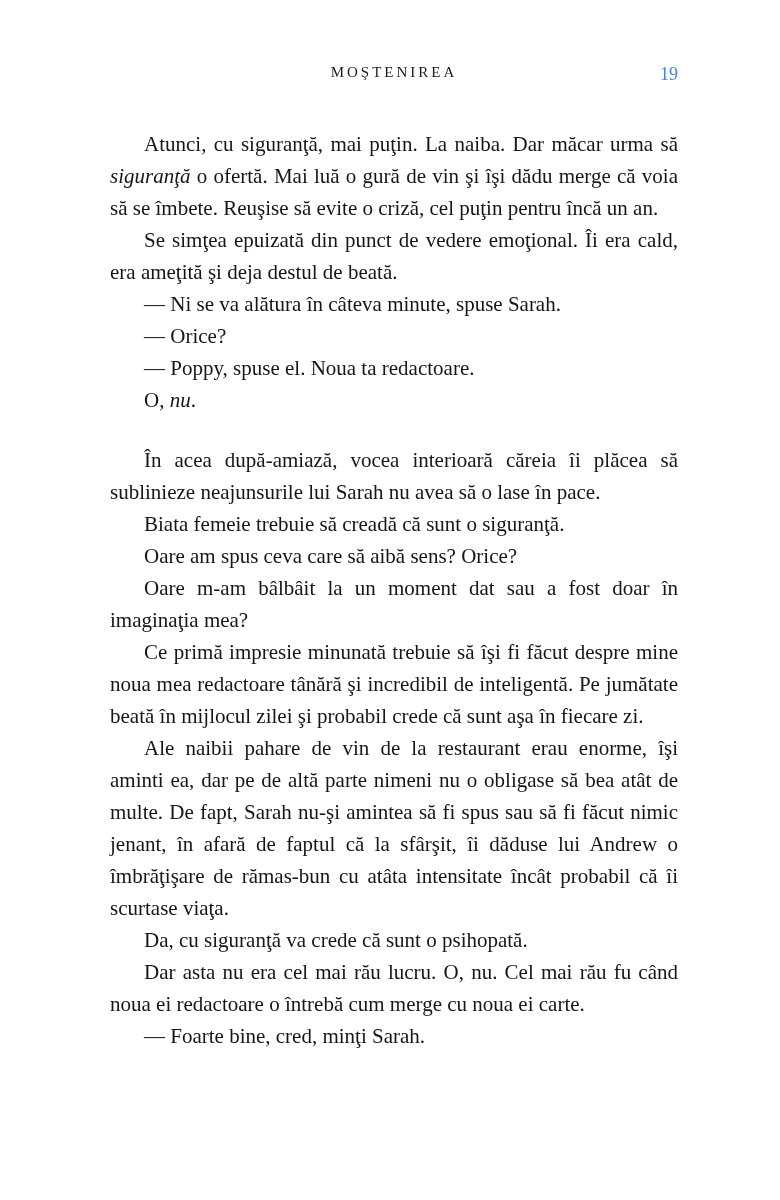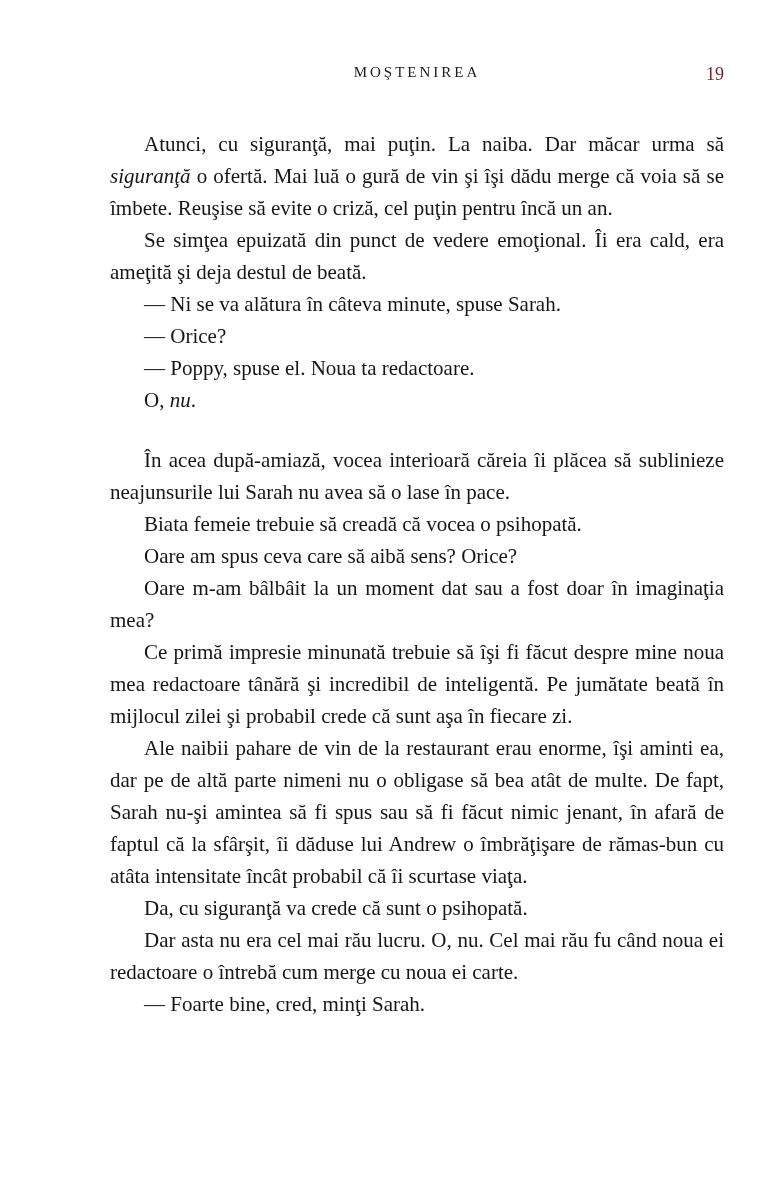--- a/index.html
+++ b/index.html
@@ -11,40 +11,40 @@
     overflow: hidden;
     font-family: "Liberation Serif", "DejaVu Serif", serif;
     color: #141414;
     -webkit-font-smoothing: antialiased;
   }
   .page {
     position: relative;
     width: 780px;
     height: 1200px;
     background: #ffffff;
-    padding: 64px 56px 0 110px;
+    padding: 64px 102px 0 110px;
   }
   .page-header {
     position: relative;
     height: 22px;
     margin-bottom: 42px;
   }
   .running-title {
     text-align: center;
     font-size: 15px;
     letter-spacing: 3px;
     color: #1c1c1c;
     font-variant: normal;
   }
   .page-number {
     position: absolute;
     right: 0;
     top: 0;
     font-size: 18px;
-    color: #7f1d1d;
+    color: #3b82f6;
   }
   .text-block {
     font-size: 21px;
     line-height: 32px;
     text-align: justify;
     color: #161616;
   }
   .text-block p {
     text-indent: 34px;
     margin: 0;
@@ -73,21 +73,21 @@
     <p>— Ni se va alătura în câteva minute, spuse Sarah.</p>
 
     <p>— Orice?</p>
 
     <p>— Poppy, spuse el. Noua ta redactoare.</p>
 
     <p><span>O, </span><em>nu</em><span>.</span></p>
 
     <p class="gap">În acea după-amiază, vocea interioară căreia îi plăcea să sublinieze neajunsurile lui Sarah nu avea să o lase în pace.</p>
 
-    <p>Biata femeie trebuie să creadă că vocea o psihopată.</p>
+    <p>Biata femeie trebuie să creadă că sunt o siguranţă.</p>
 
     <p>Oare am spus ceva care să aibă sens? Orice?</p>
 
     <p>Oare m-am bâlbâit la un moment dat sau a fost doar în imaginaţia mea?</p>
 
     <p>Ce primă impresie minunată trebuie să îşi fi făcut despre mine noua mea redactoare tânără şi incredibil de inteligentă. Pe jumătate beată în mijlocul zilei şi probabil crede că sunt aşa în fiecare zi.</p>
 
     <p>Ale naibii pahare de vin de la restaurant erau enorme, îşi aminti ea, dar pe de altă parte nimeni nu o obligase să bea atât de multe. De fapt, Sarah nu-şi amintea să fi spus sau să fi făcut nimic jenant, în afară de faptul că la sfârşit, îi dăduse lui Andrew o îmbrăţişare de rămas-bun cu atâta intensitate încât probabil că îi scurtase viaţa.</p>
 
     <p>Da, cu siguranţă va crede că sunt o psihopată.</p>

